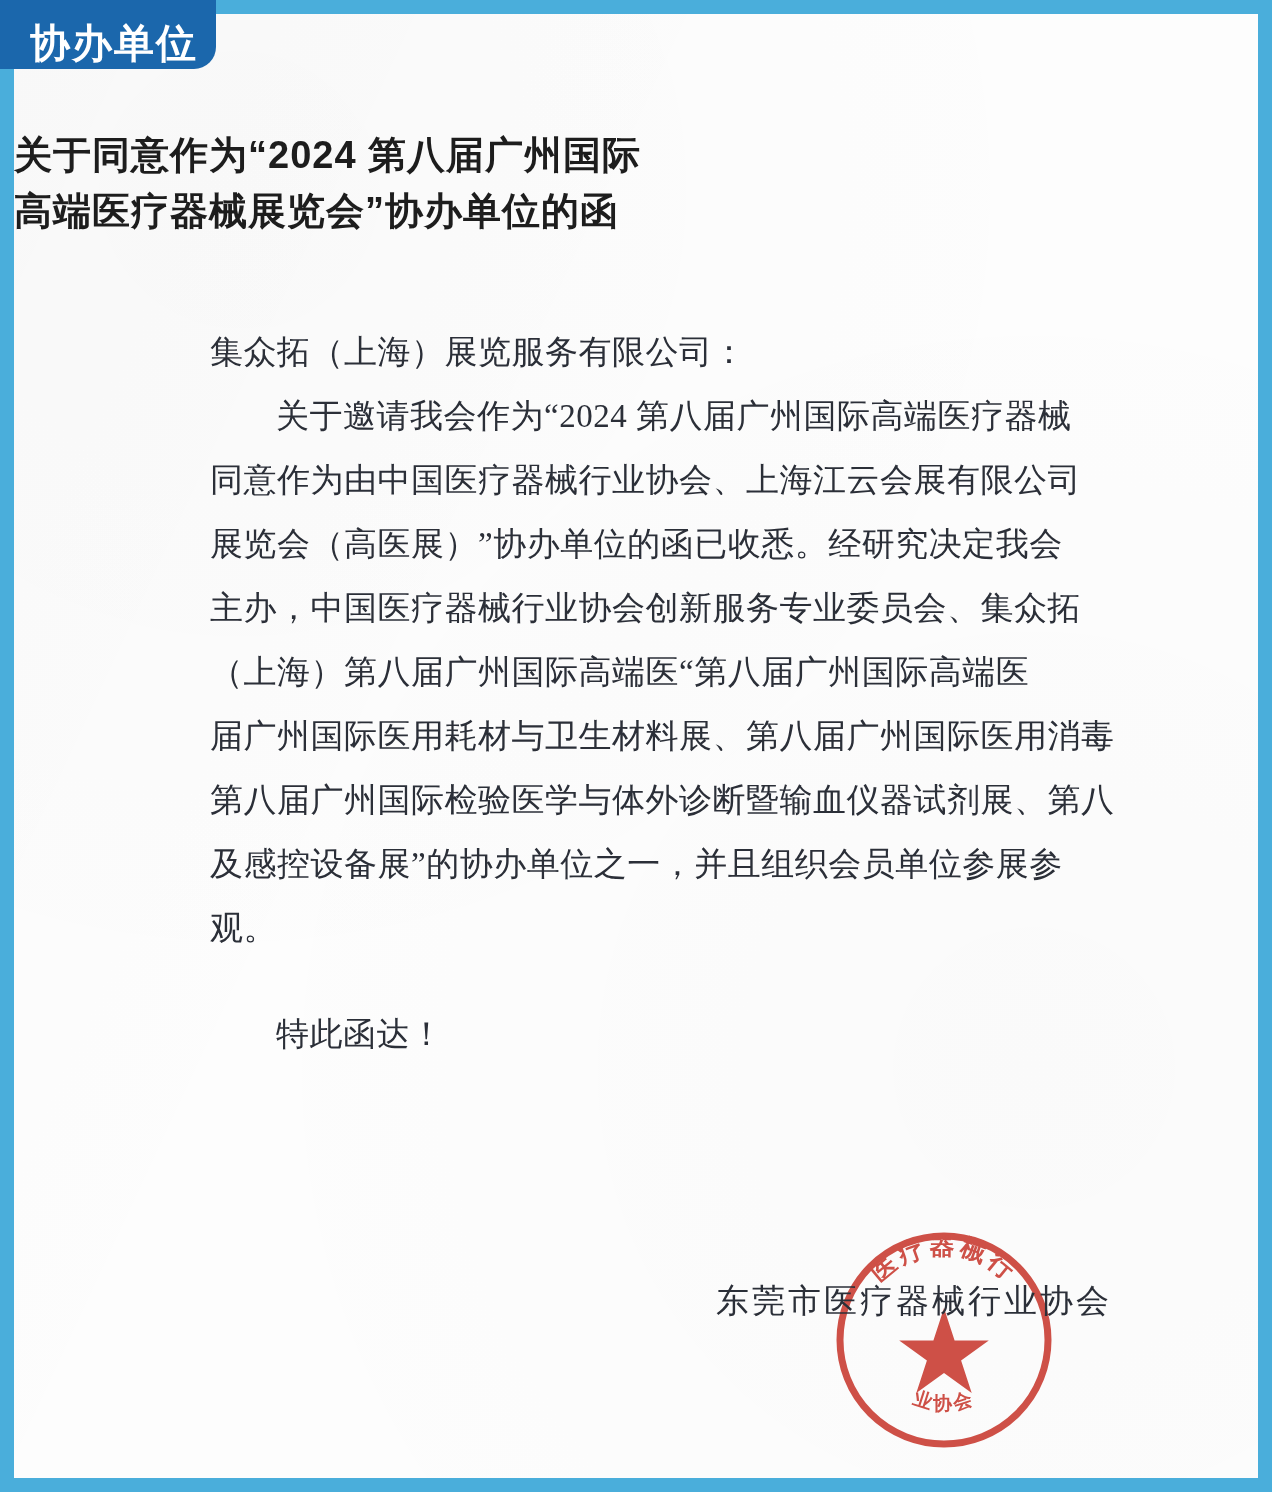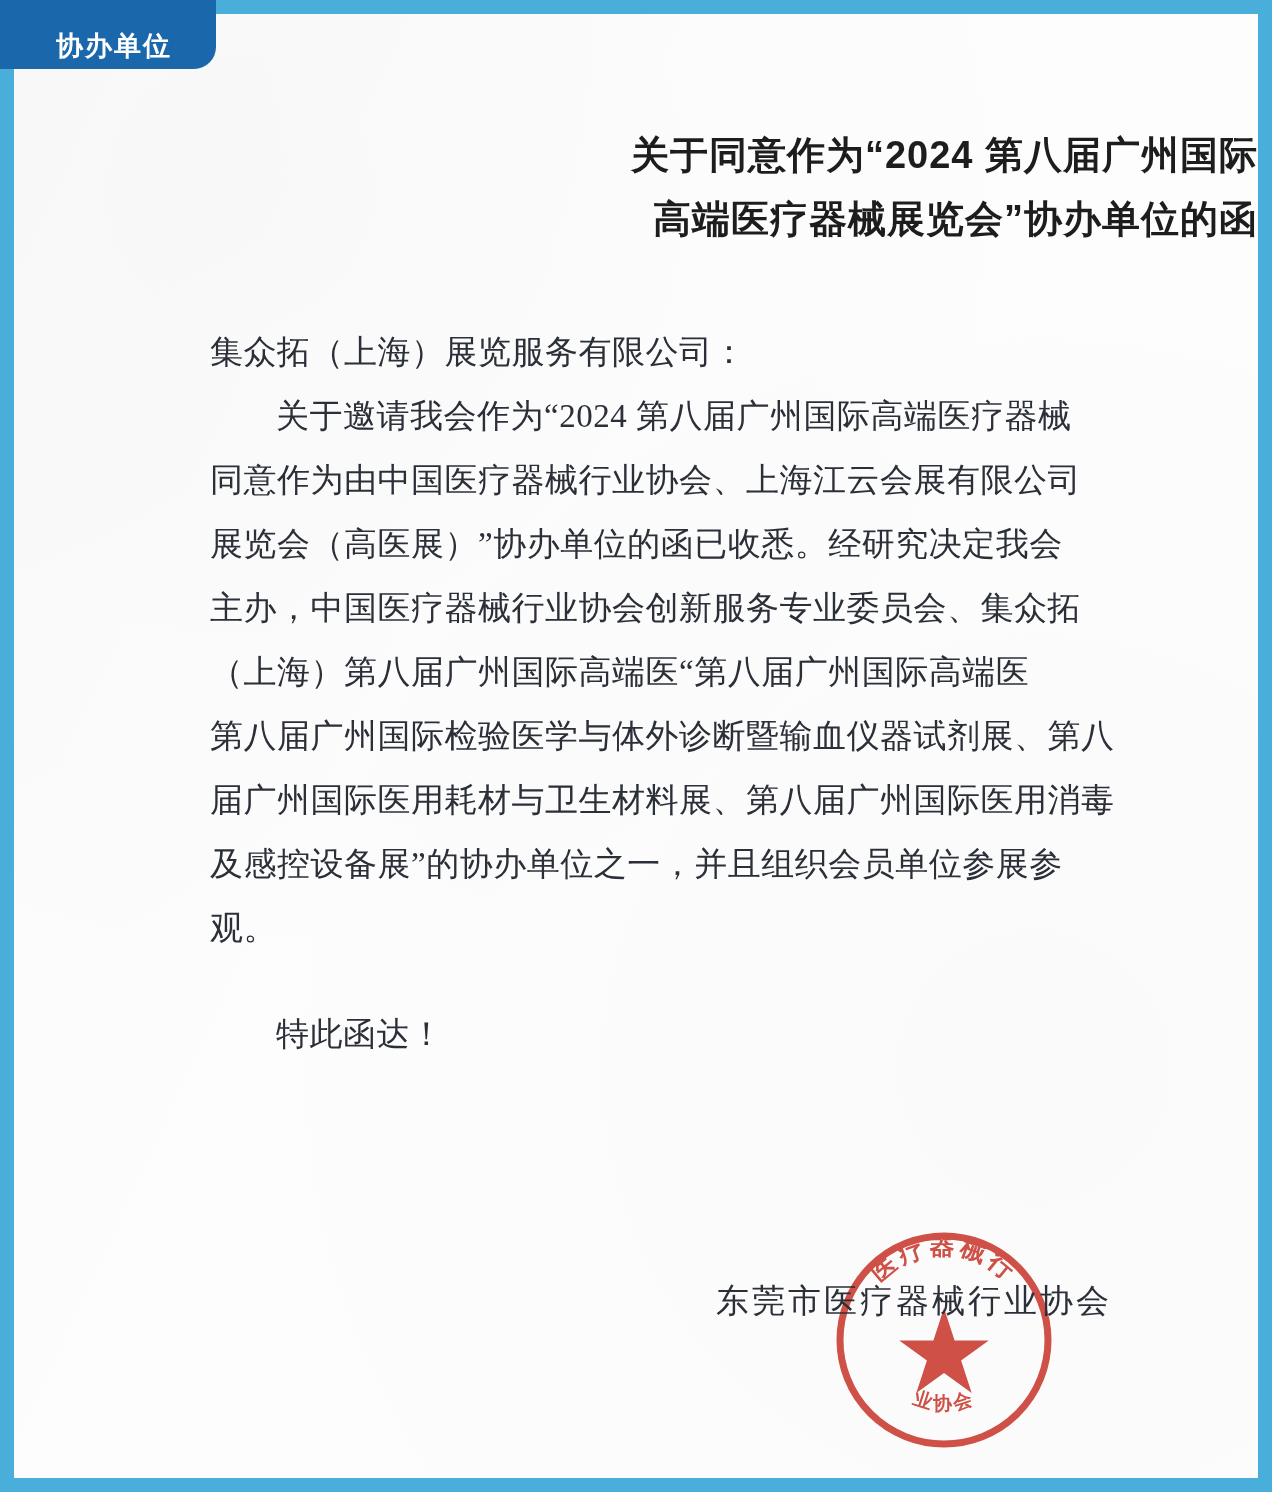--- a/index.html
+++ b/index.html
@@ -51,52 +51,52 @@
     height: 69px;
     background: #1B67AC;
     border-bottom-right-radius: 22px;
     display: flex;
     align-items: center;
     justify-content: center;
     z-index: 30;
   }
   #tag .tag-label {
     color: #ffffff;
-    font-family: Liberation Serif, serif;
-    font-weight: bold;
-    font-size: 27px;
+    font-family: Liberation Mono, monospace;
+    font-weight: bold;
+    font-size: 40px;
     letter-spacing: 2px;
     line-height: 1;
     padding-left: 12px;
     margin-top: 24px;
   }
 
   
   #doc {
     position: absolute;
     left: 0;
     top: 0;
     width: 1244px;
     height: 1464px;
   }
 
   .title {
     position: absolute;
     left: 0;
     width: 1244px;
-    text-align: right;
+    text-align: left;
     font-family: "Liberation Sans", "DejaVu Sans", sans-serif;
     font-weight: bold;
     font-size: 38px;
     letter-spacing: 1px;
     color: #1d1d1d;
     white-space: nowrap;
   }
   #title-line-1 { top: 116px; }
-  #title-line-2 { top: 180px; }
+  #title-line-2 { top: 172px; }
 
   .body-block {
     position: absolute;
     left: 196px;
     top: 306px;
     width: 910px;
     color: #2b2f38;
     font-family: "Liberation Serif", "DejaVu Serif", serif;
     font-size: 33px;
     line-height: 64px;
@@ -175,22 +175,22 @@
     <div class="title" id="title-line-1">关于同意作为“2024 第八届广州国际</div>
     <div class="title" id="title-line-2">高端医疗器械展览会”协办单位的函</div>
 
     <div class="body-block">
       <span class="body-line">集众拓（上海）展览服务有限公司：</span>
       <span class="body-line indent">关于邀请我会作为“2024 第八届广州国际高端医疗器械</span>
       <span class="body-line">同意作为由中国医疗器械行业协会、上海江云会展有限公司</span>
       <span class="body-line">展览会（高医展）”协办单位的函已收悉。经研究决定我会</span>
       <span class="body-line">主办，中国医疗器械行业协会创新服务专业委员会、集众拓</span>
       <span class="body-line">（上海）第八届广州国际高端医“第八届广州国际高端医</span>
+      <span class="body-line">届广州国际医用耗材与卫生材料展、第八届广州国际医用消毒</span>
       <span class="body-line">第八届广州国际检验医学与体外诊断暨输血仪器试剂展、第八</span>
-      <span class="body-line">届广州国际医用耗材与卫生材料展、第八届广州国际医用消毒</span>
       <span class="body-line">及感控设备展”的协办单位之一，并且组织会员单位参展参</span>
       <span class="body-line">观。</span>
       <span class="gap-line"></span>
       <span class="closing">特此函达！</span>
     </div>
 
     <div id="seal">
       <svg width="236" height="236" viewBox="0 0 236 236" xmlns="http://www.w3.org/2000/svg">
         <defs>
           <path id="arcTop" d="M 34 126 A 84 84 0 0 1 202 126"></path>

